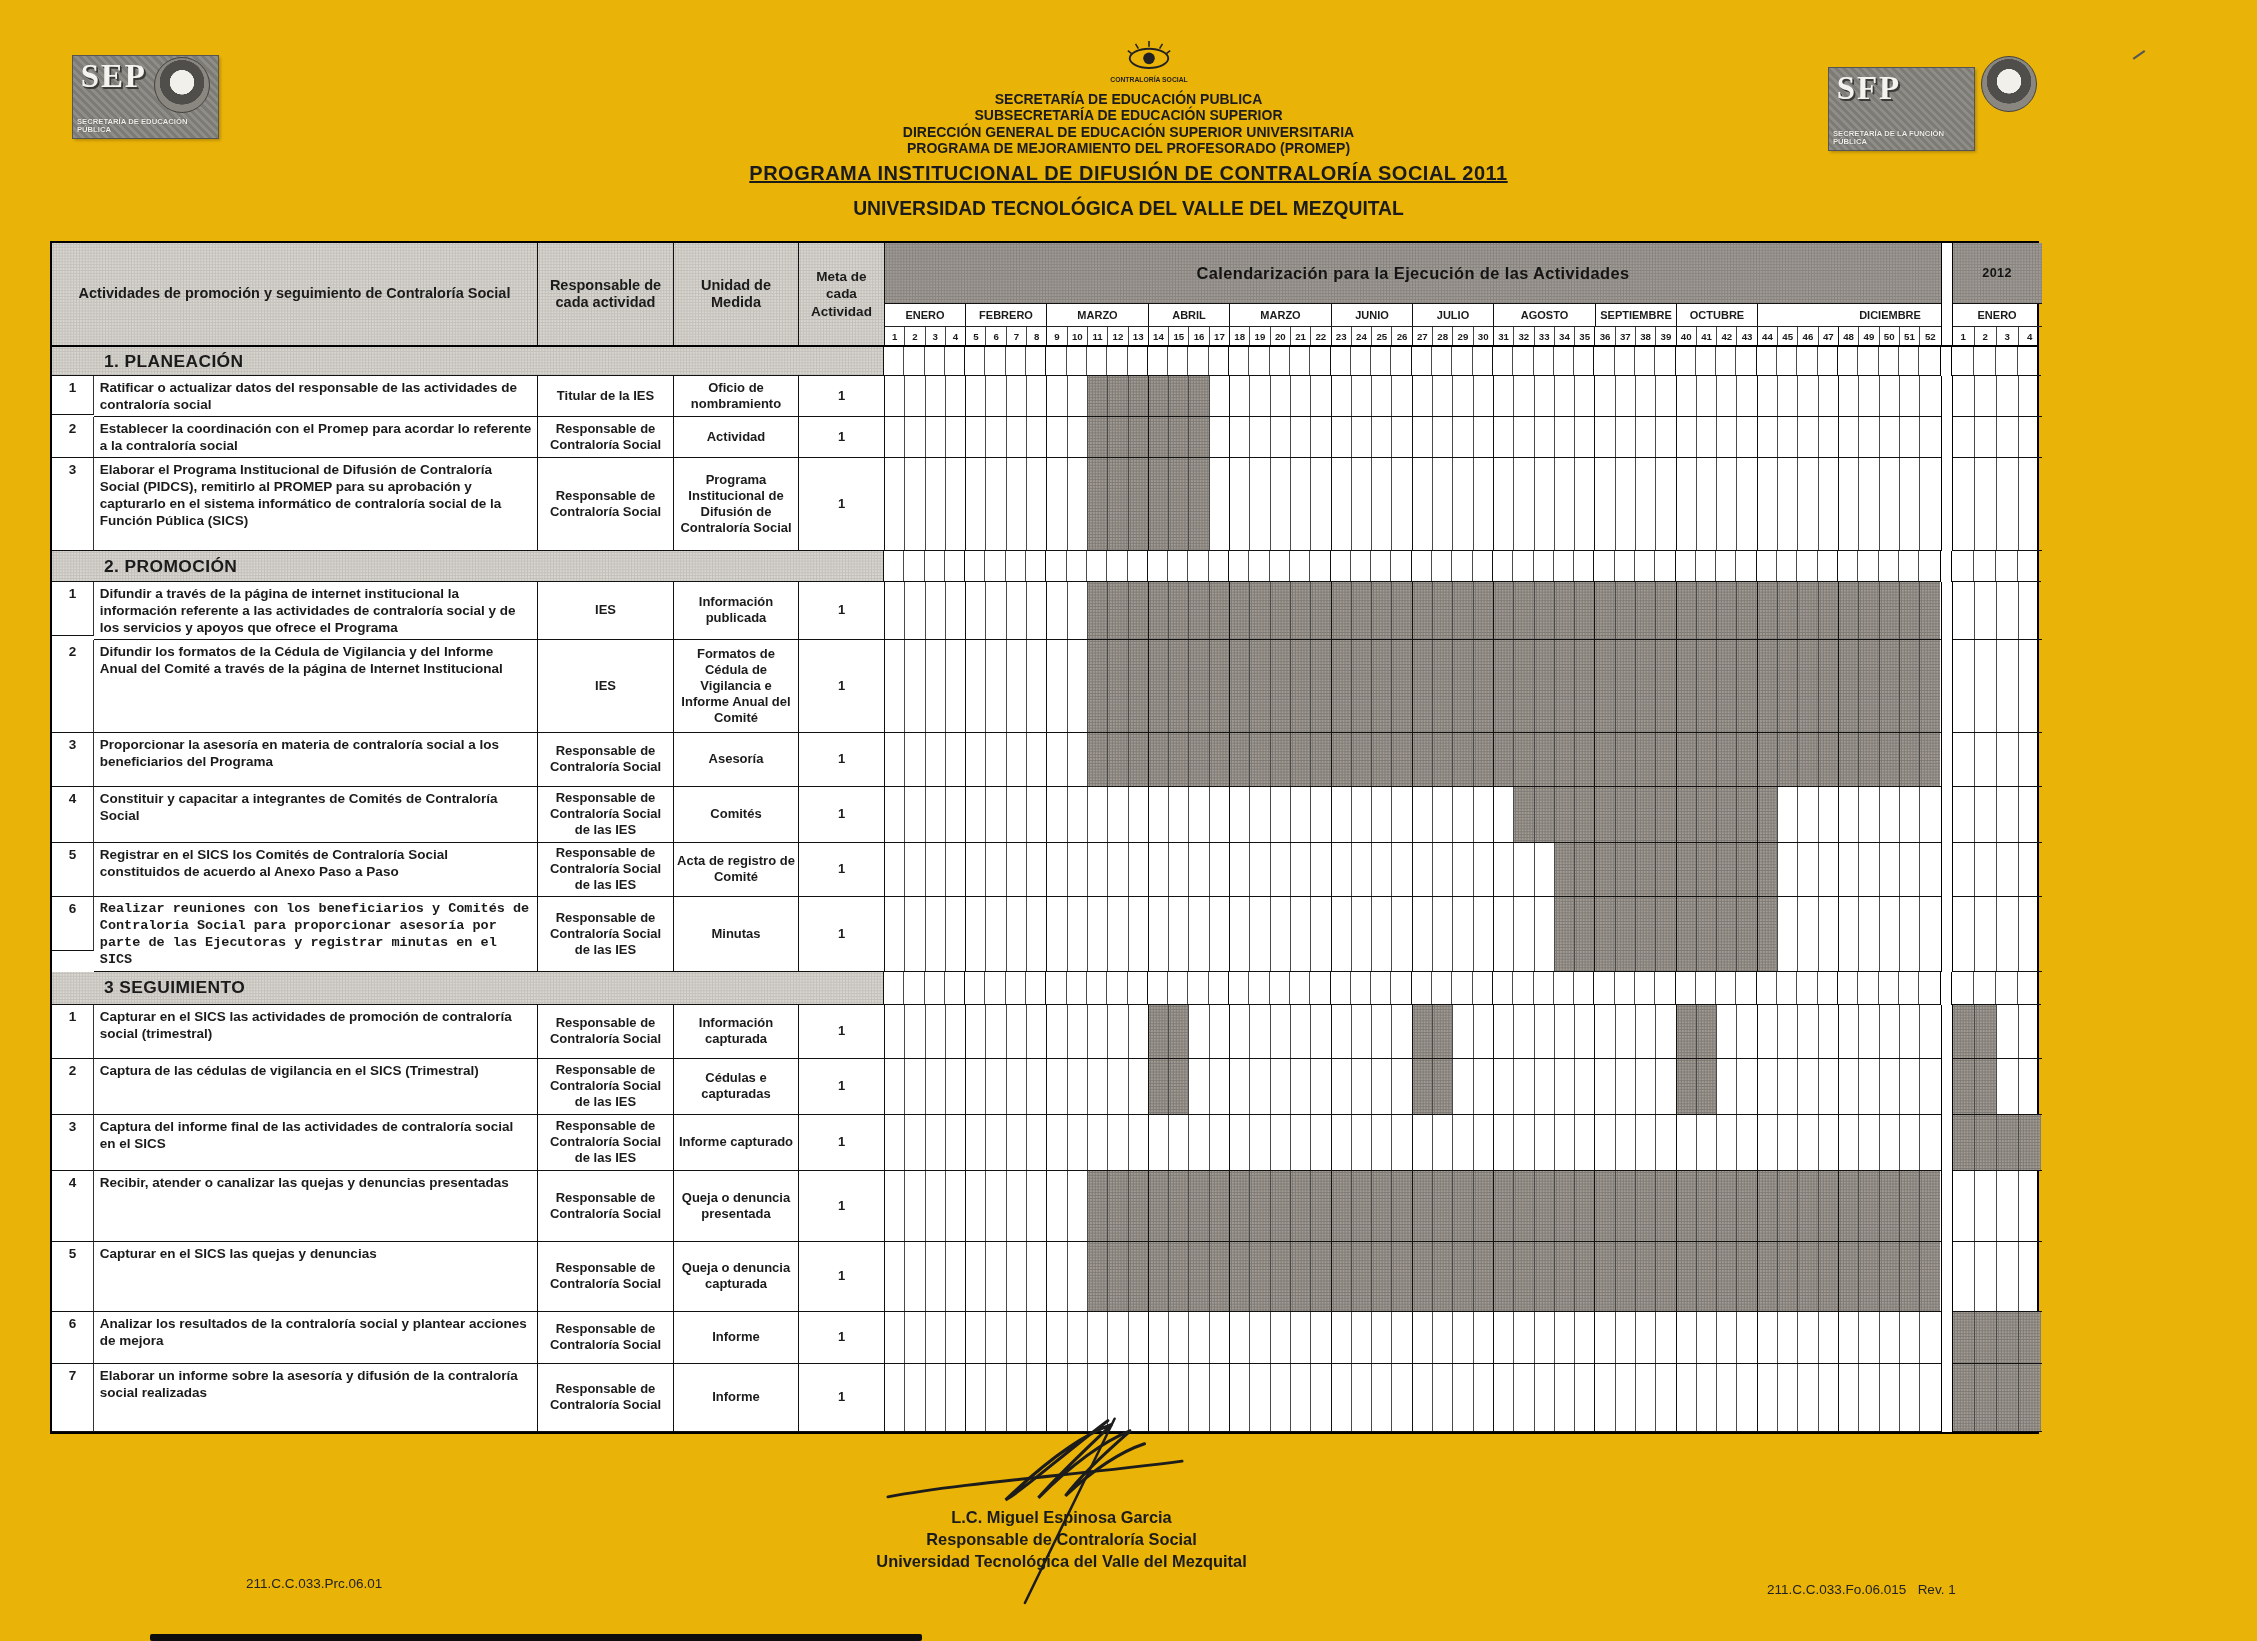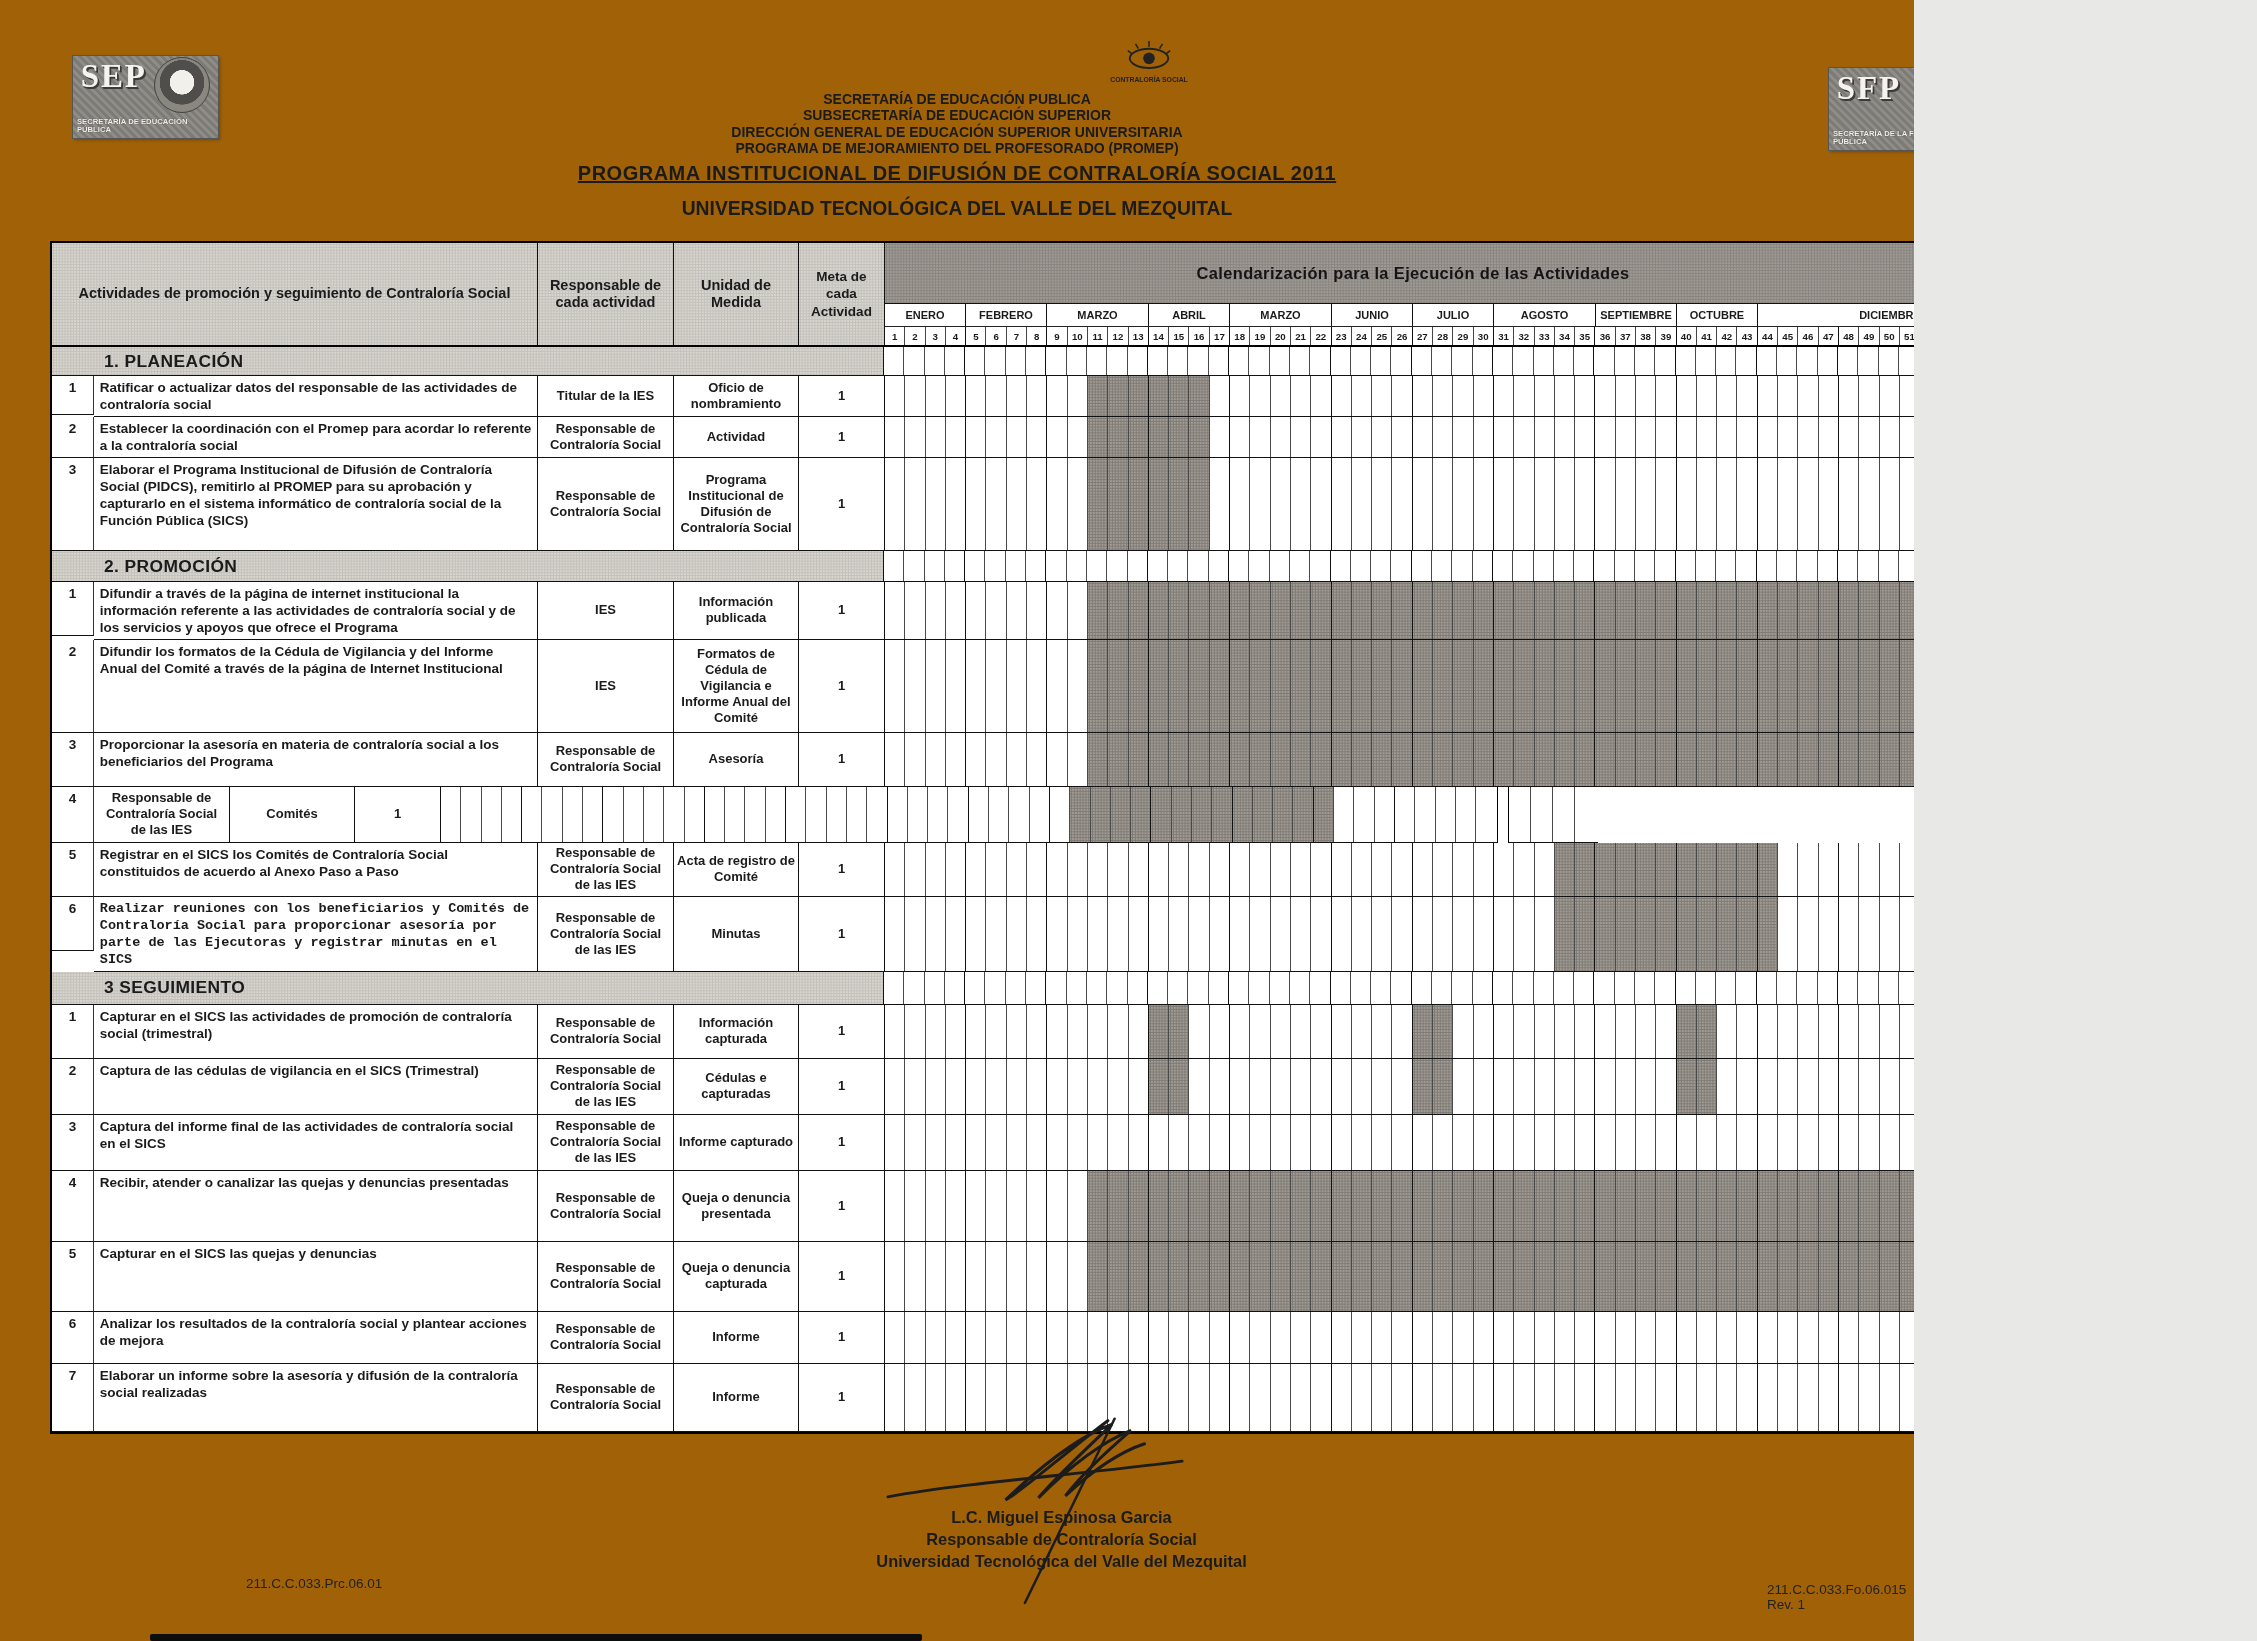--- a/index.html
+++ b/index.html
@@ -1,16 +1,16 @@
 <!DOCTYPE html>
 <html><head>
 <meta charset="utf-8">
 <style>
   html,body{margin:0;padding:0;background:#e8e8e6;}
-  .page{position:relative;width:1914px;height:1641px;background:#a16207;overflow:hidden;
+  .page{position:relative;width:2257px;height:1641px;background:#eab308;overflow:hidden;
         font-family:"Liberation Sans",sans-serif;color:#1b1b1b;}
   
   .sep-plate{position:absolute;width:145px;height:82px;background:
      repeating-linear-gradient(45deg,#8f8d88 0 2.9px,#7d7b76 2.9px 5.8px);
      border:1px solid #555;box-shadow:1.9px 1.9px 2.9px rgba(0,0,0,.25);}
   .sep-plate .acr{position:absolute;left:7.7px;top:1.9px;font-size:33px;font-weight:bold;color:#f4f3ef;
      letter-spacing:1.9px;text-shadow:1px 1px 0 #3c3b38,1.9px 1.9px 0 #3c3b38;font-family:"Liberation Serif",serif;}
   .sep-plate .cap{position:absolute;left:3.9px;right:3.9px;bottom:2.9px;font-size:7.7px;line-height:8.7px;
      font-weight:bold;color:#f1efe9;text-shadow:0 0 1px #333;}
   .medallion{position:absolute;width:54px;height:54px;border-radius:50%;
@@ -738,20 +738,21 @@
         <div class="cell sepcol" style="align-self: stretch;"></div>
         <div class="cell calcells b-b" style="width: 89px;">
           <div class="w12"></div>
           <div class="w12"></div>
           <div class="w12"></div>
           <div class="w12"></div>
         </div>
       </div>
       <div class="trow">
         <div class="cell numc b-r1 b-b" style="width: 42px; height: 56px;">4</div>
+        <div class="cell actc b-r b-b" style="width: 444px;">Constituir y capacitar a integrantes de Comités de Contraloría Social</div>
         <div class="cell midc b-r b-b" style="width: 136px;">Responsable de Contraloría Social de las IES</div>
         <div class="cell midc b-r b-b" style="width: 125px;">Comités</div>
         <div class="cell midc b-r b-b" style="width: 86px;">1</div>
         <div class="cell calcells b-b" style="width: 1056px;">
           <div class="wcell"></div>
           <div class="wcell"></div>
           <div class="wcell"></div>
           <div class="wcell mb"></div>
           <div class="wcell"></div>
           <div class="wcell"></div>

